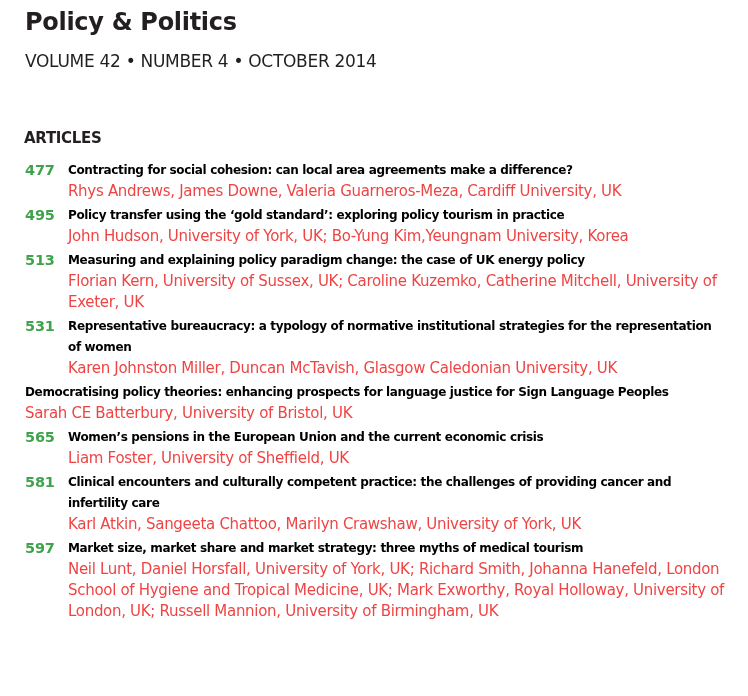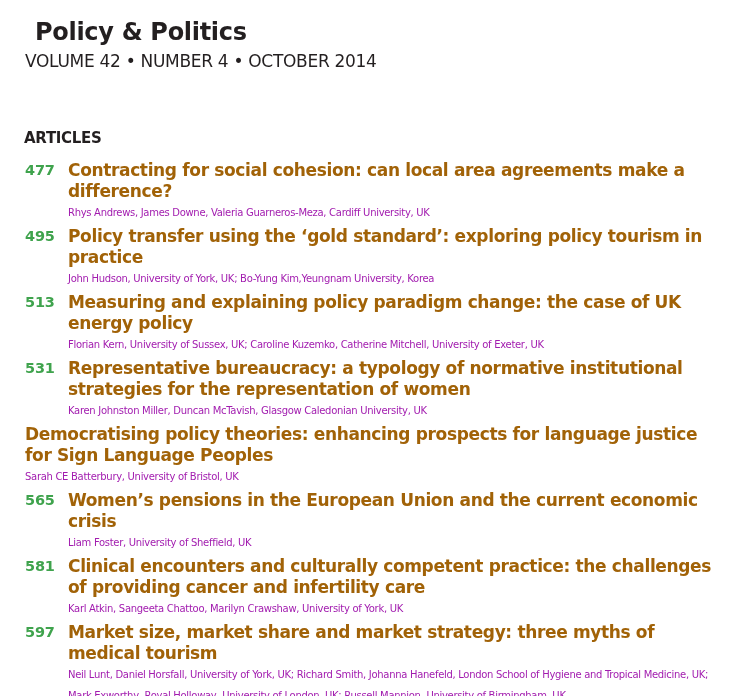--- a/index.html
+++ b/index.html
@@ -19,21 +19,21 @@
     padding: 0 0 0 25px;
   }
   .journal-title {
     position: absolute;
     left: 25px;
     top: 8px;
     font-size: 24px;
     font-weight: bold;
     letter-spacing: -0.3px;
     color: #231f20;
-    margin: 10px;
+    margin: 0;
   }
   .issue-line {
     position: absolute;
     left: 25px;
     top: 51px;
     font-size: 17px;
     font-weight: normal;
     letter-spacing: -0.3px;
     color: #231f20;
     margin: 0;
@@ -67,30 +67,30 @@
     color: #3fa34d;
     font-weight: bold;
     font-size: 14.5px;
     line-height: 21px;
     letter-spacing: -0.2px;
   }
   .article-body {
     flex: 1 1 auto;
   }
   .article-title {
-    color: #a16207;
+    color: #000000;
     font-weight: bold;
-    font-size: 17px;
+    font-size: 12px;
     line-height: 21px;
     letter-spacing: -0.35px;
     cursor: pointer;
   }
   .article-authors {
-    color: #a21caf;
-    font-size: 10px;
+    color: #ef4444;
+    font-size: 15px;
     line-height: 21px;
     letter-spacing: -0.3px;
   }
 </style>
 </head>
 <body>
 
 <div class="page">
   <h1 class="journal-title">Policy &amp; Politics</h1>
   <h2 class="issue-line">VOLUME 42 • NUMBER 4 • OCTOBER 2014</h2>

